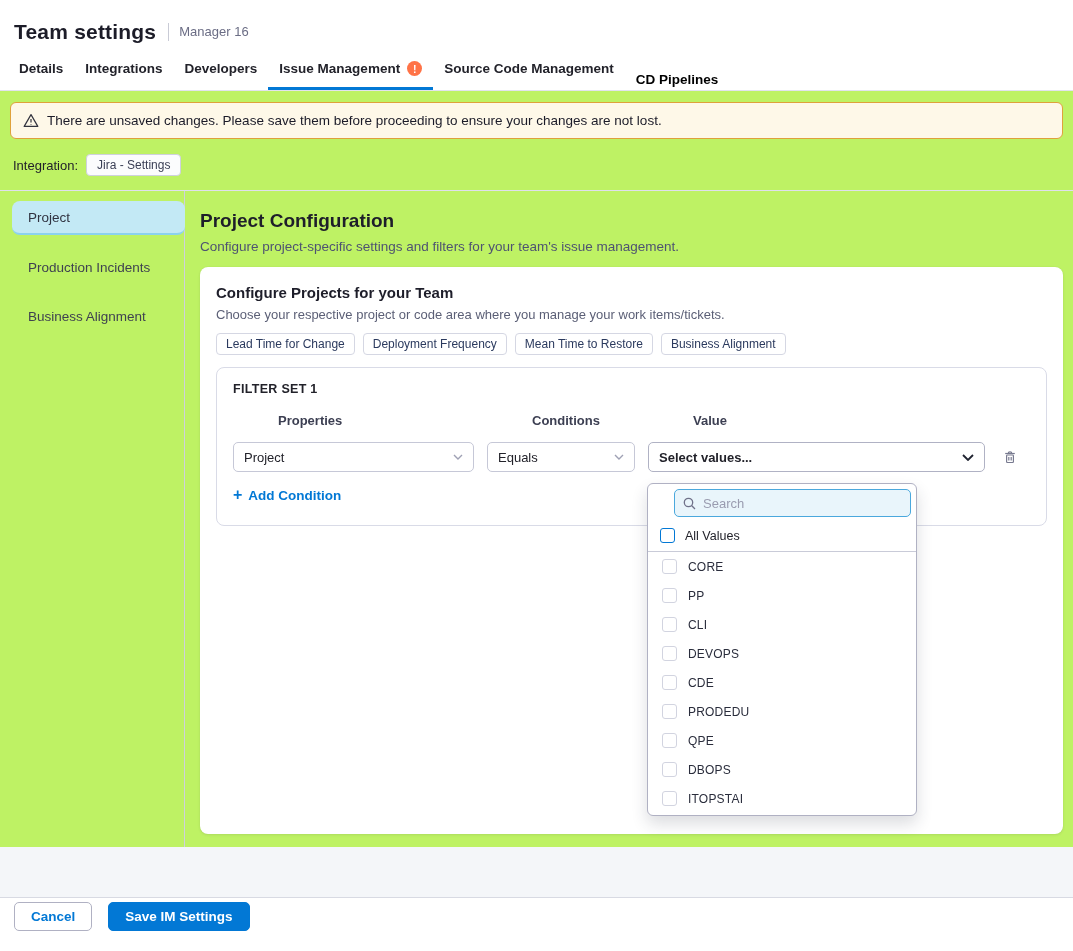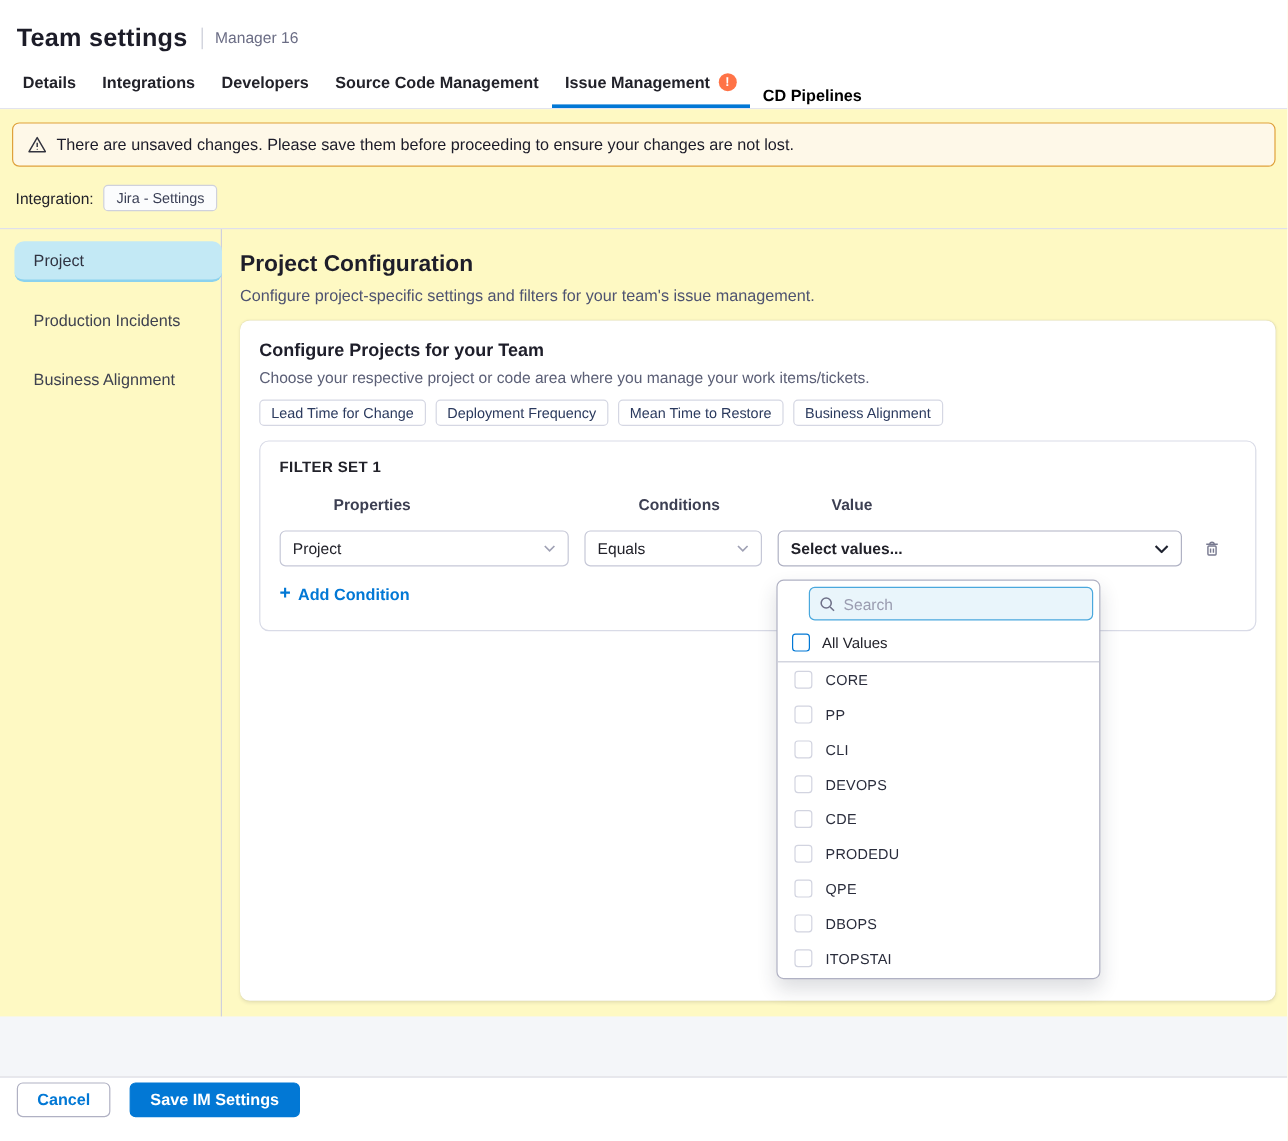--- a/index.html
+++ b/index.html
@@ -15,21 +15,21 @@
   
   .tab-bar { height:41px; display:flex; align-items:stretch; padding:0 8px; border-bottom:1px solid #e2e3ee; }
   .tab { display:flex; align-items:center; gap:7px; padding:0 11px; font-size:13.5px; font-weight:600;
          color:#22222a; cursor:pointer; border-bottom:3px solid transparent; }
   .tab.active { border-bottom-color:#0278d5; }
   .tab.disabled { color:#000000; cursor:default;align-items:flex-end; }
   .alert-badge { width:15px; height:15px; border-radius:50%; background:#ff7347; color:#fff;
                  font-size:10.5px; font-weight:700; display:flex; align-items:center; justify-content:center; }
 
   
-  .content-area { background:#fef9c3; }
+  .content-area { background:#bef264; }
   .content-top { height:99px; padding:11px 10px 0 10px; }
   .banner { height:37px; border:1px solid #dfa13b; background:#fef8e8; border-radius:6px;
             display:flex; align-items:center; gap:8px; padding:0 12px; }
   .banner-text { font-size:13.5px; color:#1b1b28; }
   .integration-row { margin:15px 0 0 3px; display:flex; align-items:center; gap:8px; }
   .integration-label { font-size:13px; color:#22222a; }
   .integration-chip { font-size:12px; color:#3a3f55; border:1px solid #cfd1dd; background:#fbfcfd;
                       border-radius:4px; padding:3px 10px; }
 
   
@@ -115,26 +115,26 @@
   <div class="tab-bar">
     <div class="tab">
       <span>Details</span>
     </div>
     <div class="tab">
       <span>Integrations</span>
     </div>
     <div class="tab">
       <span>Developers</span>
     </div>
-    <div class="tab">
-      <span>Source Code Management</span>
-    </div>
     <div class="tab active">
       <span>Issue Management</span>
       <span class="alert-badge">!</span>
+    </div>
+    <div class="tab">
+      <span>Source Code Management</span>
     </div>
     <div class="tab disabled">
       <span>CD Pipelines</span>
     </div>
   </div>
 
   <div class="content-area">
 
     <div class="content-top">
       <div class="banner">

